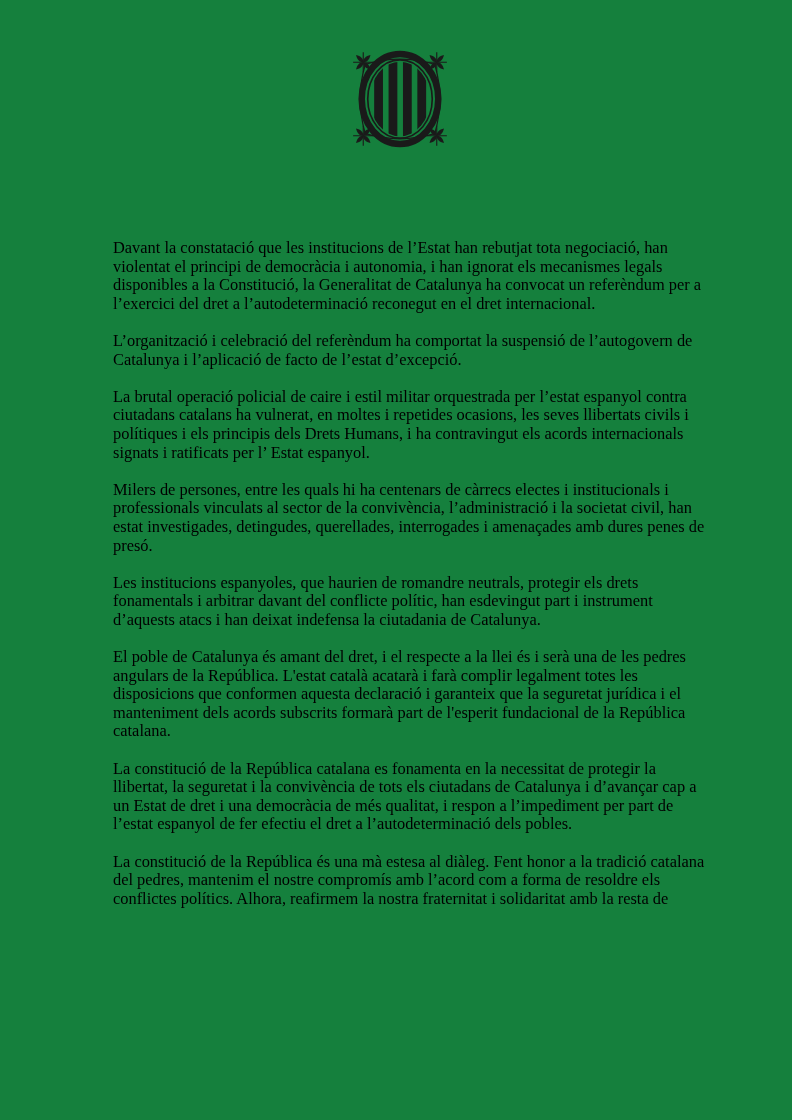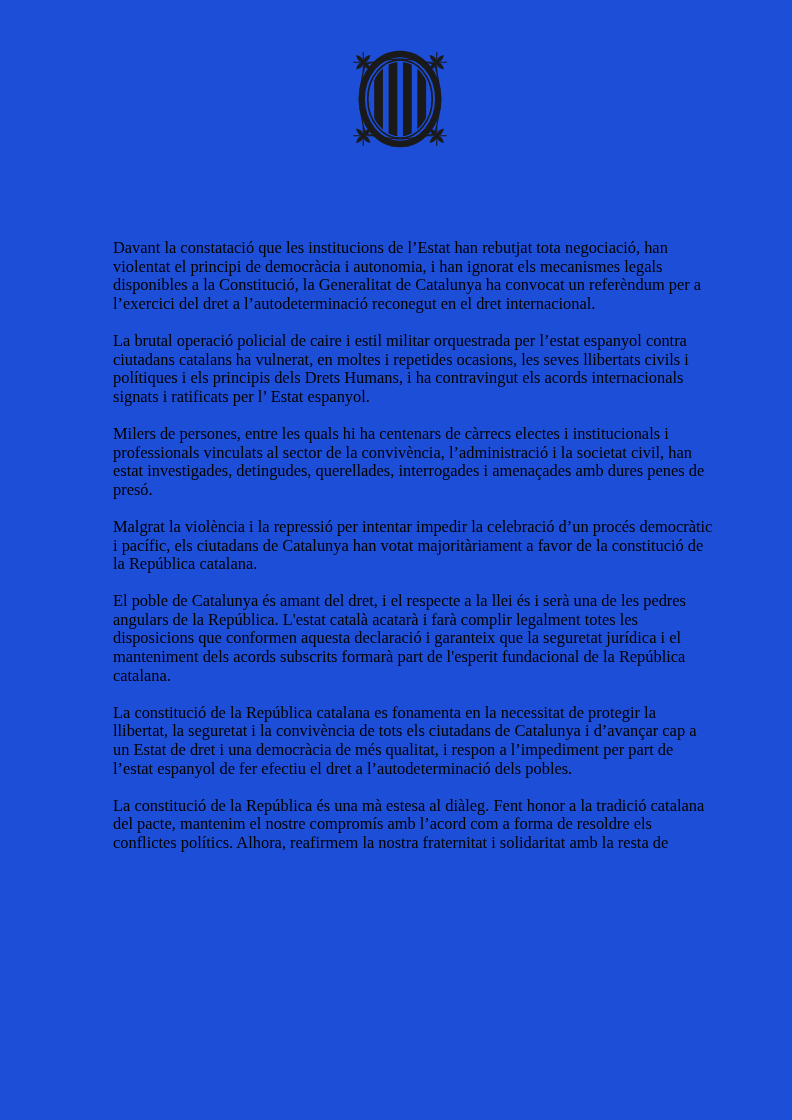--- a/index.html
+++ b/index.html
@@ -1,20 +1,20 @@
 <!DOCTYPE html>
 <html><head>
 <meta charset="utf-8">
 <style>
   html, body { margin: 0; padding: 0; background: #e8e8e8; }
   .page {
     position: relative;
     width: 792px;
     height: 1120px;
-    background: #1d4ed8;
+    background: #15803d;
     margin: 0 auto;
     overflow: hidden;
     font-family: "Liberation Serif", "DejaVu Serif", serif;
   }
   .logo-wrap {
     position: absolute;
     left: 351px;
     top: 50px;
     width: 98px;
     height: 98px;
@@ -75,38 +75,40 @@
       <use href="#cornerOrnament" transform="translate(12,84)"></use>
       <use href="#cornerOrnament" transform="translate(84,84)"></use>
     </svg>
   </div>
 
   <div class="doc-body">
     <p>Davant la constatació que les institucions de l’Estat han rebutjat tota negociació, han
 violentat el principi de democràcia i autonomia, i han ignorat els mecanismes legals
 disponibles a la Constitució, la Generalitat de Catalunya ha convocat un referèndum per a
 l’exercici del dret a l’autodeterminació reconegut en el dret internacional.</p>
+    <p>L’organització i celebració del referèndum ha comportat la suspensió de l’autogovern de
+Catalunya i l’aplicació de facto de l’estat d’excepció.</p>
     <p>La brutal operació policial de caire i estil militar orquestrada per l’estat espanyol contra
 ciutadans catalans ha vulnerat, en moltes i repetides ocasions, les seves llibertats civils i
 polítiques i els principis dels Drets Humans, i ha contravingut els acords internacionals
 signats i ratificats per l’ Estat espanyol.</p>
     <p>Milers de persones, entre les quals hi ha centenars de càrrecs electes i institucionals  i
 professionals vinculats al sector de la convivència, l’administració i la societat civil, han
 estat investigades, detingudes, querellades, interrogades i amenaçades amb dures penes de
 presó.</p>
-    <p>Malgrat la violència i la repressió per intentar impedir la celebració d’un procés democràtic
-i pacífic, els ciutadans de Catalunya han votat majoritàriament a favor de la constitució de
-la República catalana.</p>
+    <p>Les institucions espanyoles, que haurien de romandre neutrals, protegir els drets
+fonamentals i arbitrar davant del conflicte polític, han esdevingut part i instrument
+d’aquests atacs i han deixat indefensa la ciutadania de Catalunya.</p>
     <p>El poble de Catalunya és amant del dret, i el respecte a la llei és i serà una de les pedres
 angulars de la República. L'estat català acatarà i farà complir legalment totes les
 disposicions que conformen aquesta declaració i garanteix que la seguretat jurídica i el
 manteniment dels acords subscrits formarà part de l'esperit fundacional de la República
 catalana.</p>
     <p>La constitució de la República catalana es fonamenta en la necessitat de protegir la
 llibertat, la seguretat i la convivència de tots els ciutadans de Catalunya i d’avançar cap a
 un Estat de dret i una democràcia de més qualitat, i respon a l’impediment per part de
 l’estat espanyol de fer efectiu el dret a l’autodeterminació dels pobles.</p>
     <p>La constitució de la República és una mà estesa al diàleg. Fent honor a la tradició catalana
-del pacte, mantenim el nostre compromís amb l’acord com a forma de resoldre els
+del pedres, mantenim el nostre compromís amb l’acord com a forma de resoldre els
 conflictes polítics. Alhora, reafirmem la nostra fraternitat i solidaritat  amb la resta de</p>
   </div>
 
 </div>
 
 </body></html>

